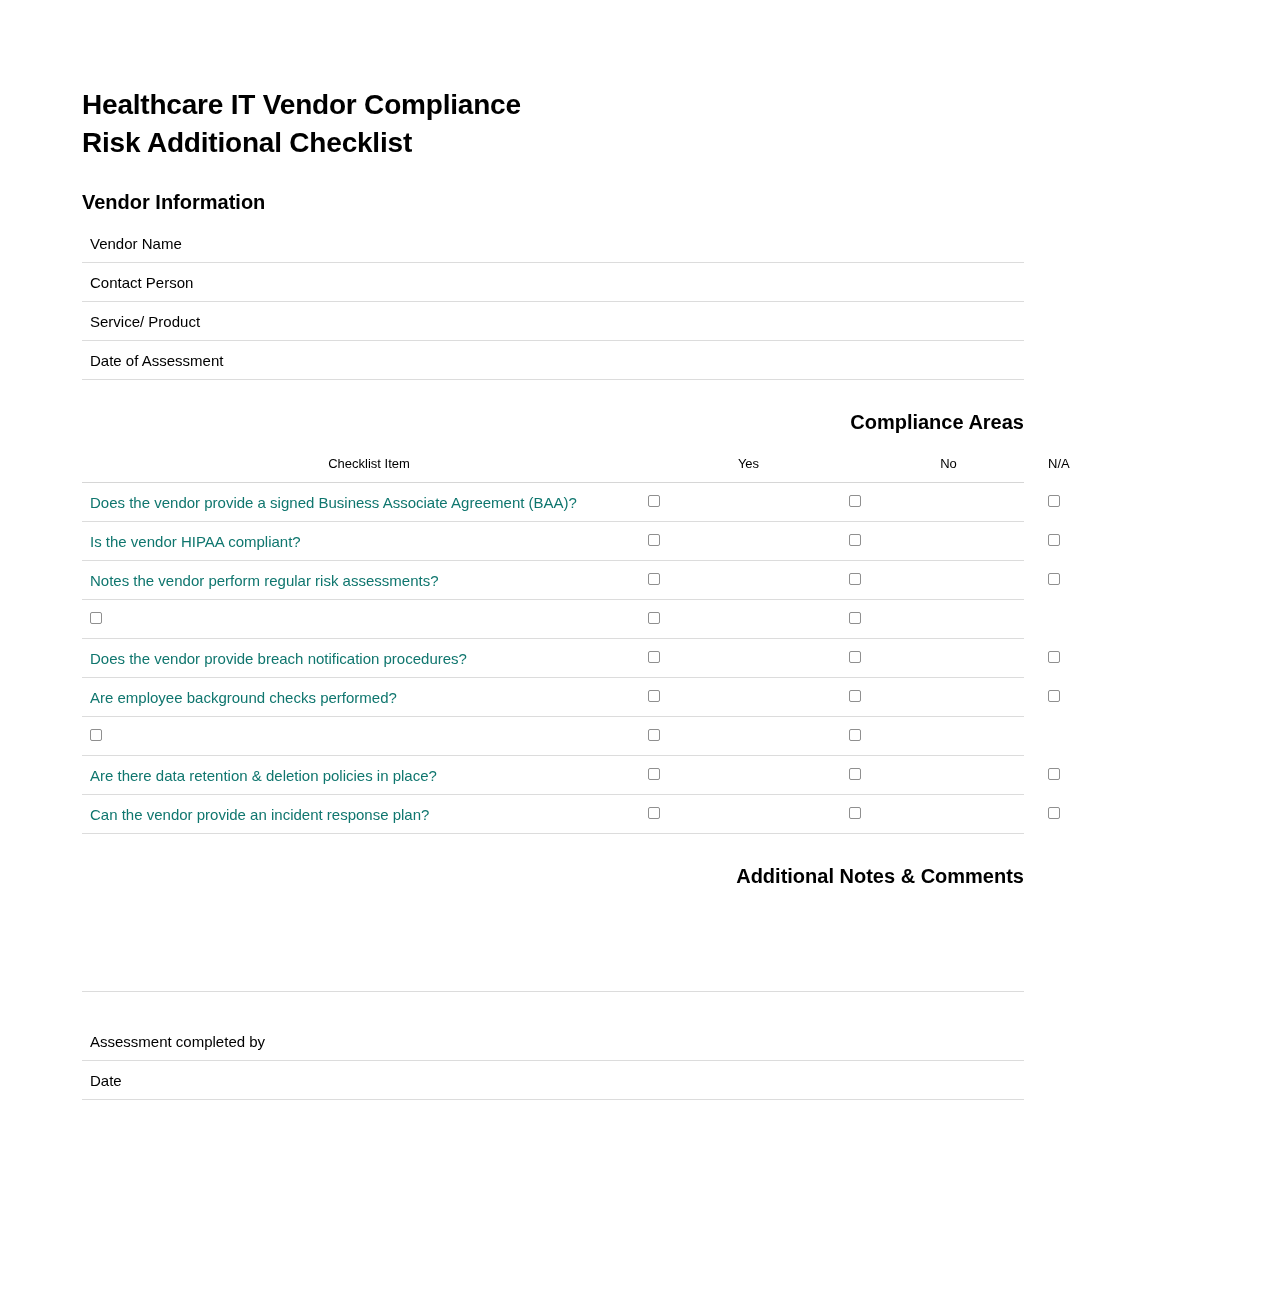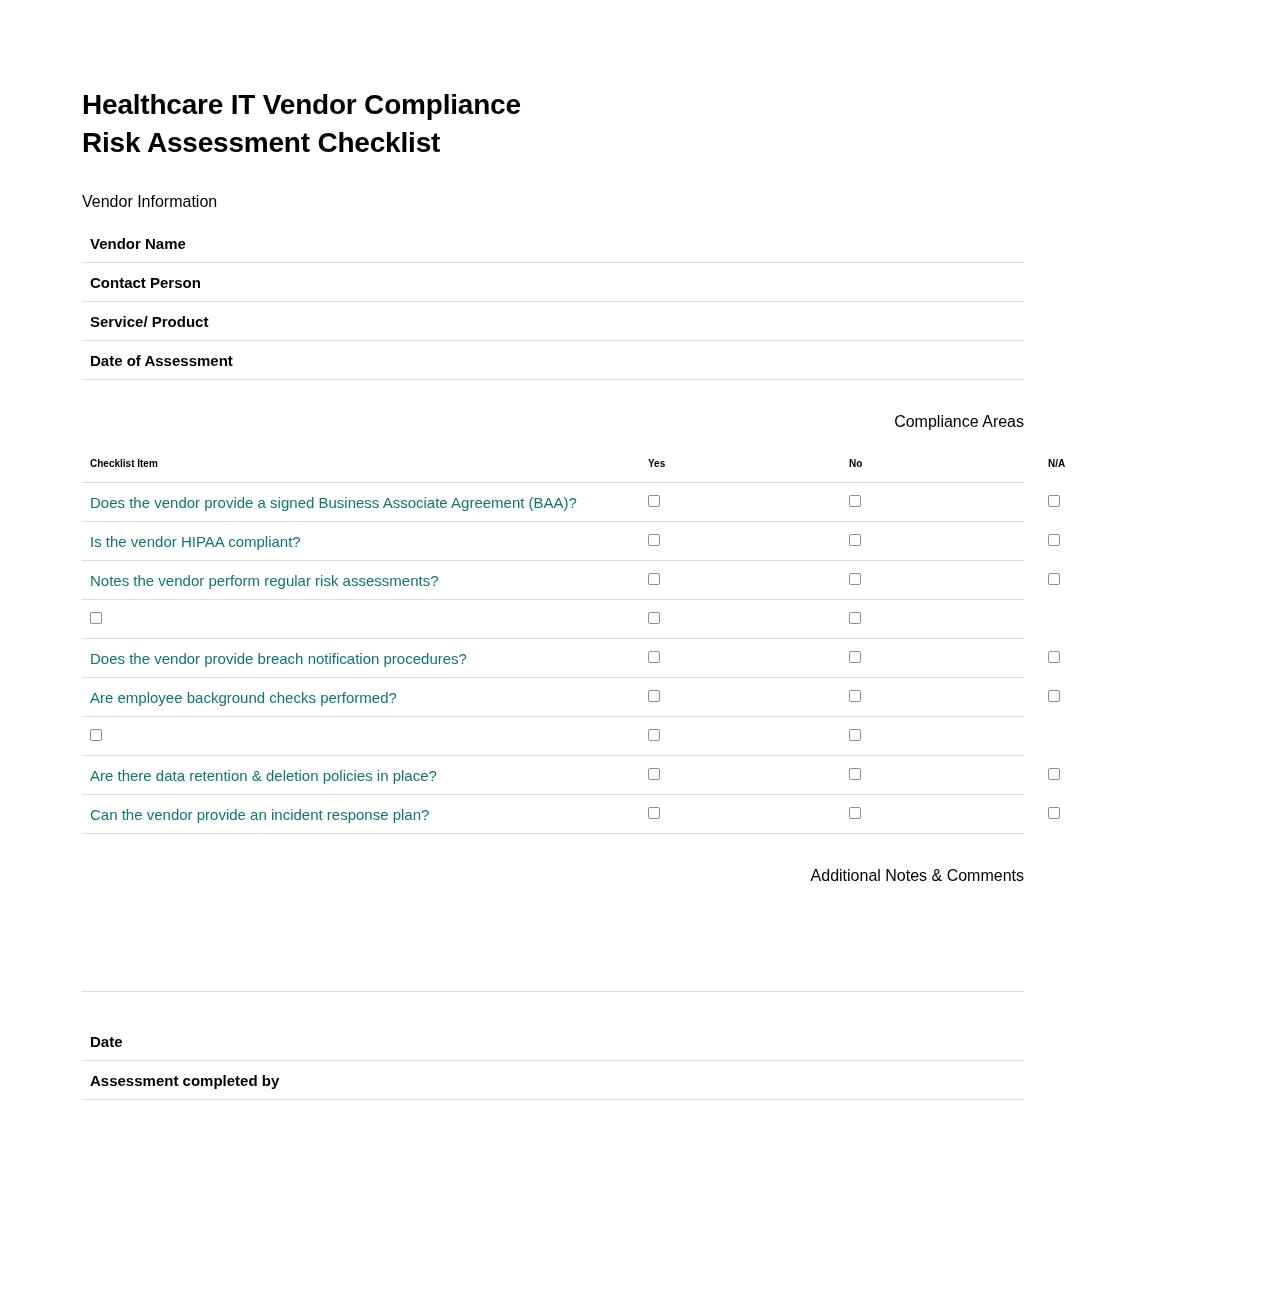--- a/index.html
+++ b/index.html
@@ -25,53 +25,53 @@
     margin: 0;
     font-size: 28px;
     line-height: 38px;
     font-weight: bold;
     letter-spacing: -0.2px;
   }
 
   
   h2.section-heading {
     margin: 0;
-    font-size: 16px;
+    font-size: 20px;
     line-height: 20px;
-    font-weight: normal;
+    font-weight: bold;
   }
   h2.mt-vendor   { margin-top: 30px; margin-bottom: 12px; }
   h2.mt-section  { margin-top: 32px; margin-bottom: 12px; text-align: right; }
 
   
   .field-row {
     display: flex;
     align-items: center;
     height: 39px;
     padding-left: 8px;
     border-bottom: 1px solid #dcdcdc;
     font-size: 15px;
-    font-weight: bold;
+    font-weight: normal;
     justify-content: space-between;
   }
   .field-value {
     flex: 1;
     height: 100%;
   }
 
   
   .grid-row {
     display: grid;
     grid-template-columns: 558px 201px 199px 1fr;
     align-items: center;
     height: 39px;
     padding-left: 8px;
     border-bottom: 1px solid #dcdcdc;
   }
-  .grid-row.header { font-weight: bold; font-size: 10px; border-bottom: 1px solid #d6d6d6; }
+  .grid-row.header { font-weight: normal; font-size: 13px; border-bottom: 1px solid #d6d6d6; text-align: center; }
   .grid-row .question { font-size: 15px; font-weight: normal; color: #0f766e; padding-right: 10px; }
 
   .cb {
     appearance: none;
     -webkit-appearance: none;
     width: 12px;
     height: 12px;
     margin: 0;
     border: 1px solid #8f8f8f;
     border-radius: 2px;
@@ -88,21 +88,21 @@
 
   .signoff-table { margin-top: 30px; }
 </style>
 </head>
 <body>
 
 <div class="page">
 
   <h1 class="doc-title">
     <div>Healthcare IT Vendor Compliance</div>
-    <div>Risk Assessment Checklist</div>
+    <div>Risk Additional Checklist</div>
   </h1>
 
   <h2 class="section-heading mt-vendor">Vendor Information</h2>
 
   <div class="vendor-table">
     <div class="field-row">
       <span>Vendor Name</span>
       <span class="field-value"></span>
     </div>
     <div class="field-row">
@@ -182,22 +182,22 @@
       <span><input type="checkbox" class="cb" style=""></span>
     </div>
   </div>
 
   <h2 class="section-heading mt-section">Additional Notes &amp; Comments</h2>
 
   <div class="notes-area"></div>
 
   <div class="signoff-table">
     <div class="field-row">
+      <span>Assessment completed by</span>
+      <span class="field-value"></span>
+    </div>
+    <div class="field-row">
       <span>Date</span>
       <span class="field-value"></span>
     </div>
-    <div class="field-row">
-      <span>Assessment completed by</span>
-      <span class="field-value"></span>
-    </div>
   </div>
 
 </div>
 
 </body></html>

